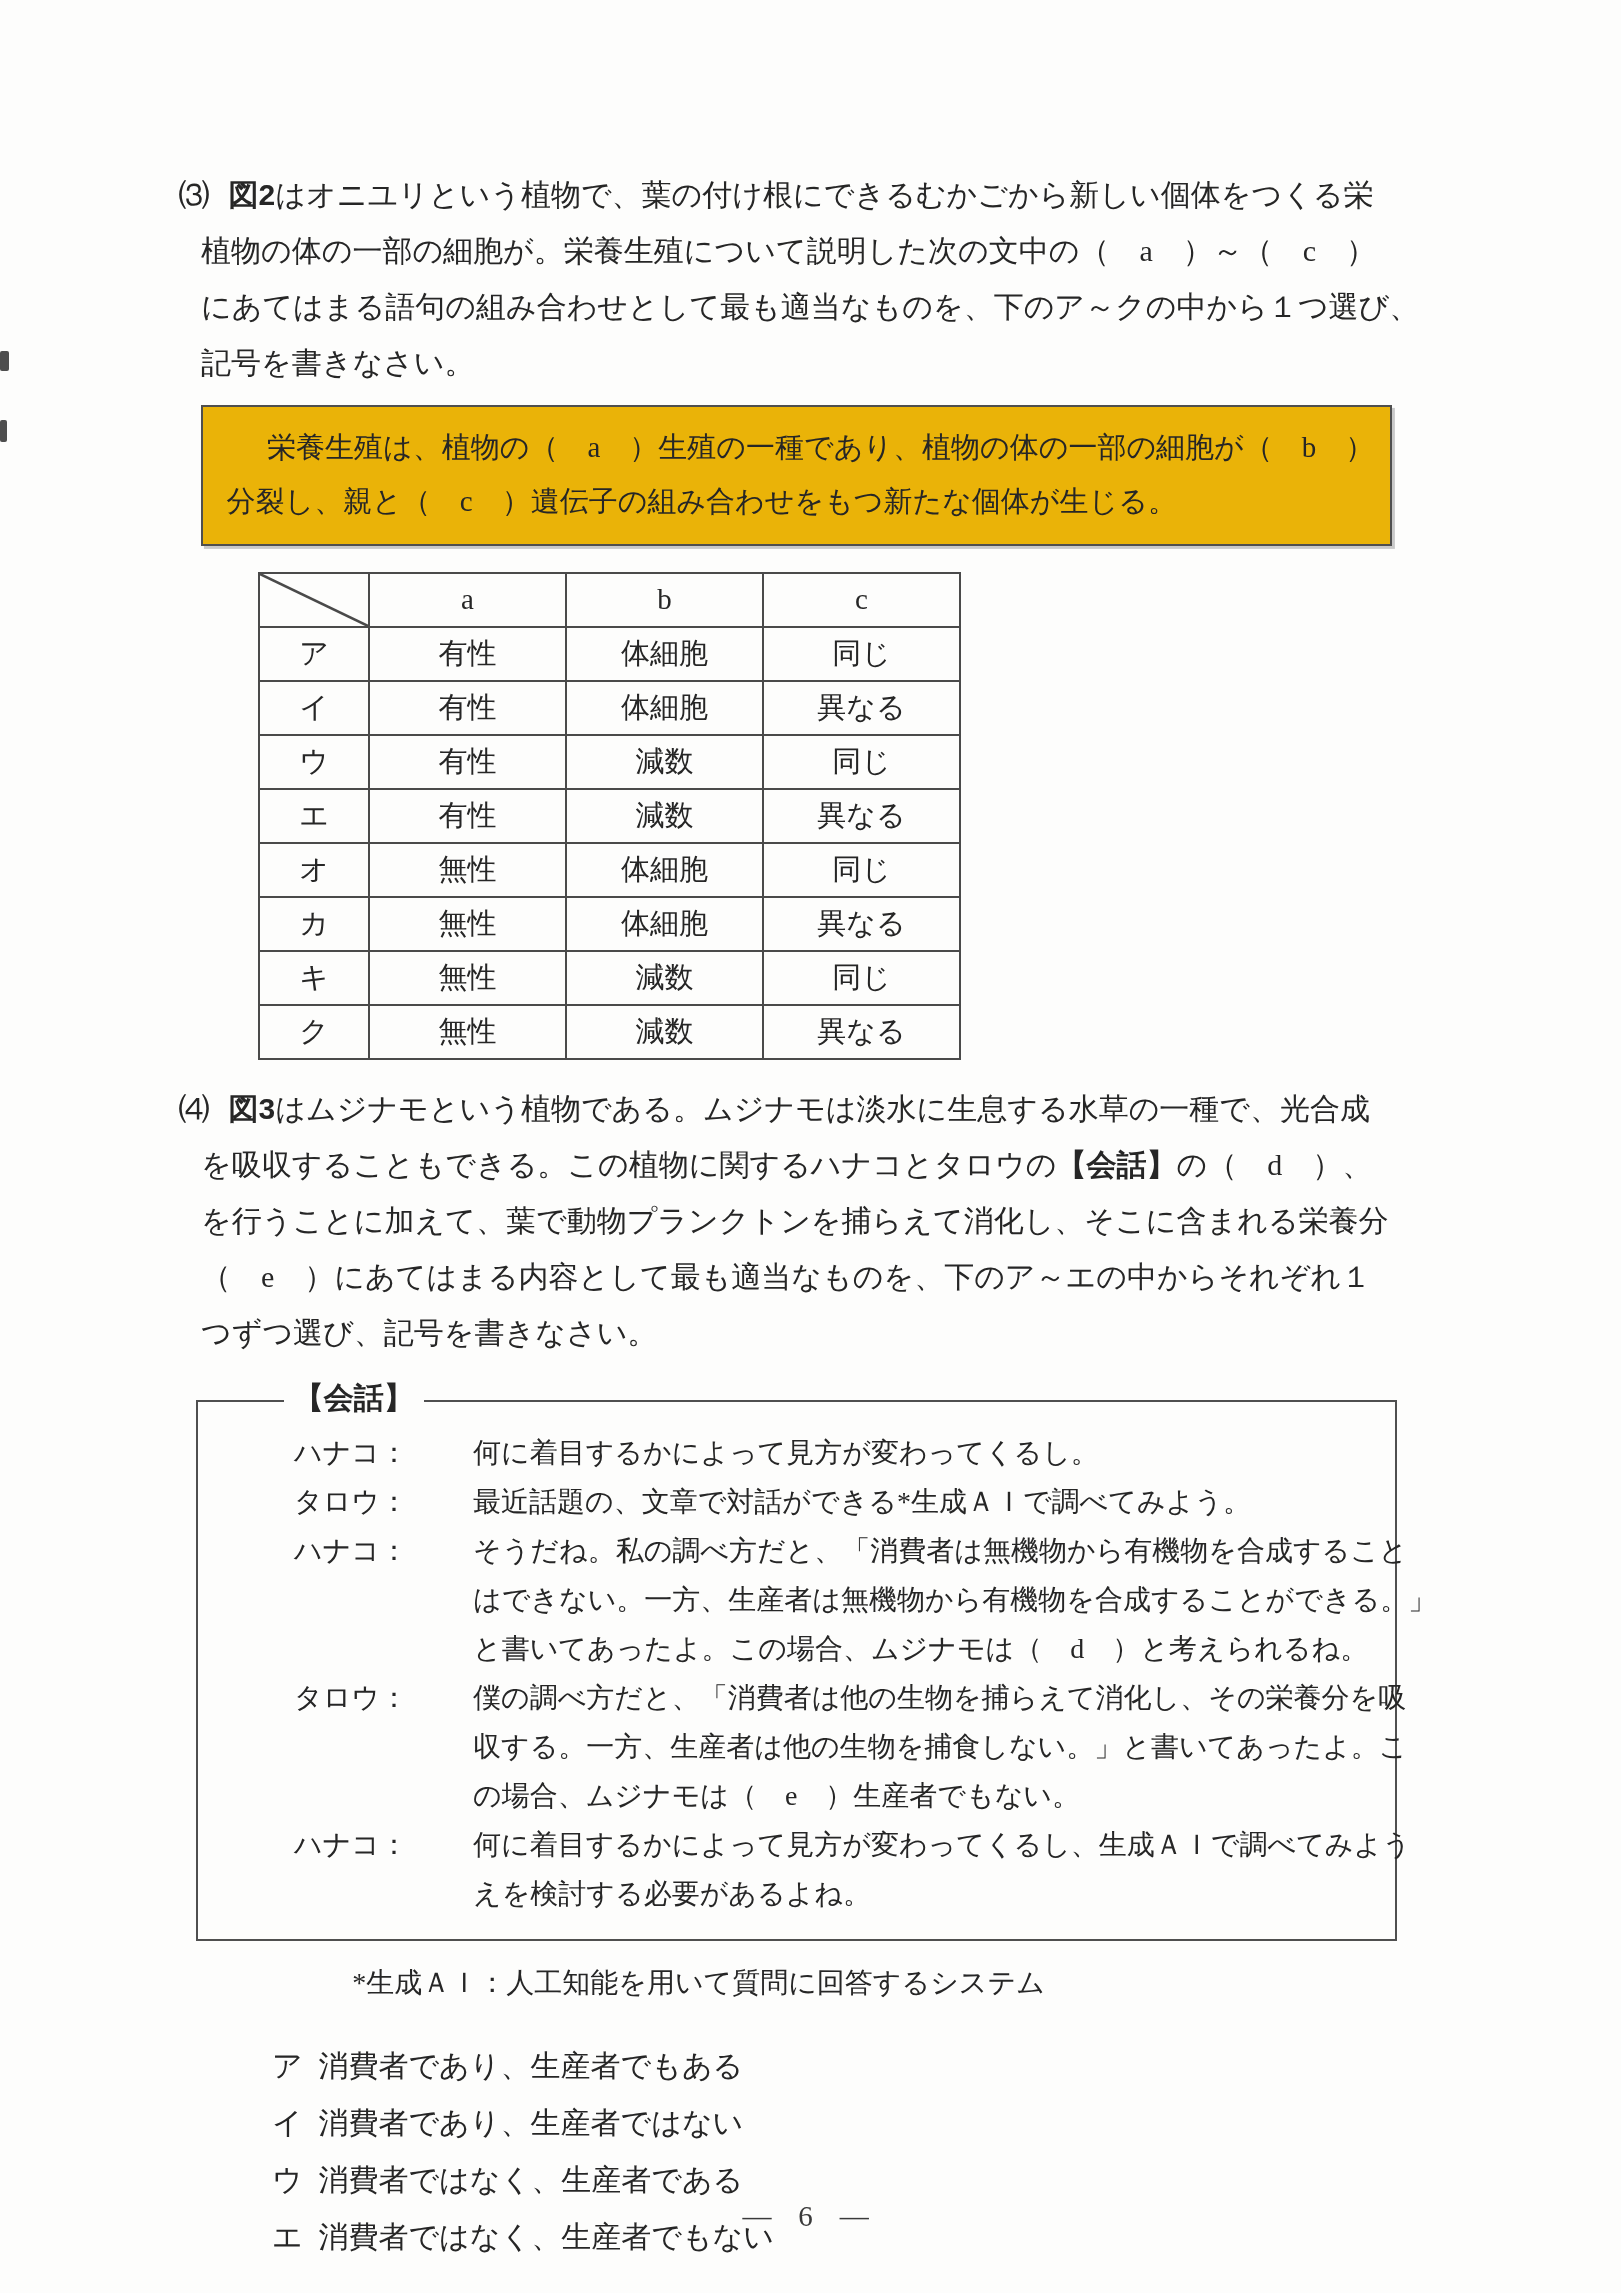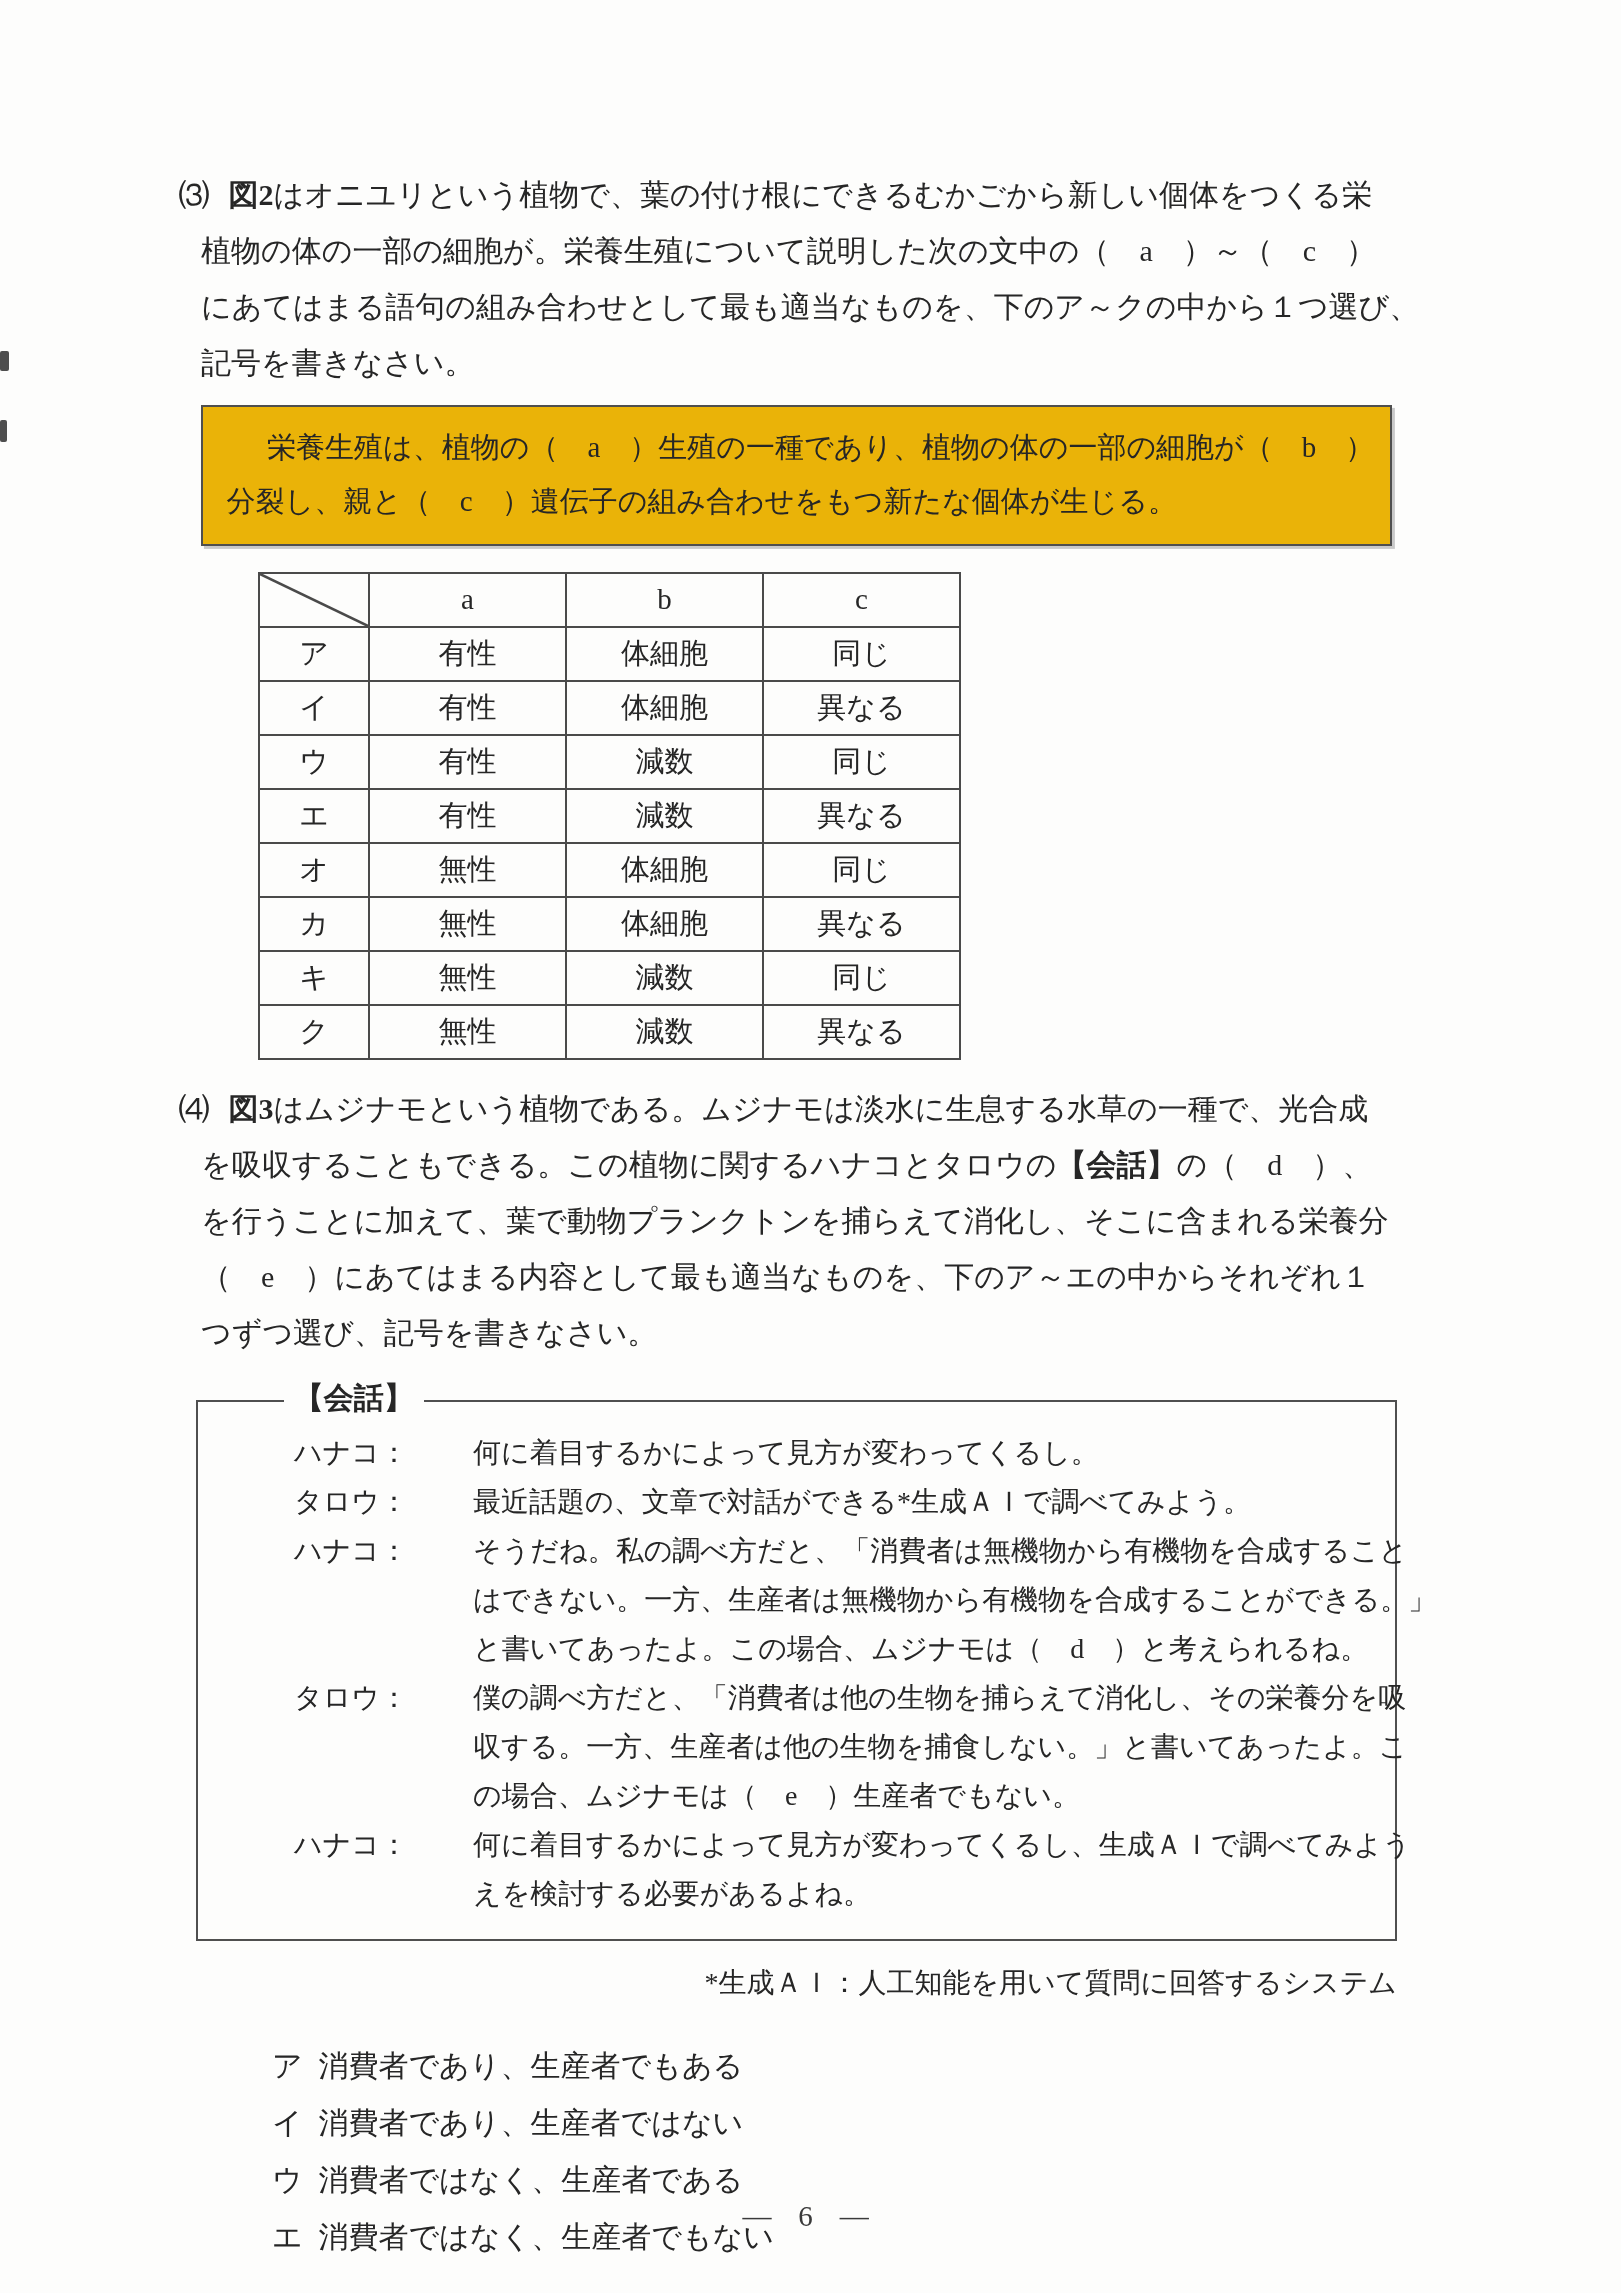--- a/index.html
+++ b/index.html
@@ -11,21 +11,21 @@
     color:#262626;
     font-family:"Liberation Serif","DejaVu Serif",serif;
     overflow:hidden;
   }
   .content { position:absolute; top:167px; left:0; width:1621px; }
 
   
   .q-line { white-space:nowrap; font-size:30px; line-height:56px; margin-left:201px; }
   .q-line.first { margin-left:179px; }
   .q-num { display:inline-block; margin-right:21.6px; letter-spacing:-2px; }
-  .q-line b { font-family:Liberation Serif, serif; font-weight:700; }
+  .q-line b { font-family:Liberation Sans, sans-serif; font-weight:700; }
 
   
   .statement-box {
     margin:13.7px 0 0 201px;
     width:1140px;
     border:2px solid #4f4f4f;
     box-shadow:2.9px 2.9px 0 #c9c9c9;
     padding:13.7px 23.5px 15.7px 23.5px;
     background:#eab308;
   }
@@ -66,21 +66,21 @@
     font-family:"Liberation Sans","DejaVu Sans",sans-serif;
   }
   .turn { display:flex;gap:30px; }
   .speaker { flex:0 0 149px; font-size:28px; line-height:49px; white-space:nowrap; }
   .turn-lines { flex:1; }
   .dialog-line { font-size:28px; line-height:49px; white-space:nowrap; }
 
   
   .footnote {
     margin:21.6px 224px 0 0;
-    text-align:right;
+    text-align:center;
     font-size:28px; line-height:39px;
     white-space:nowrap;
   }
 
   
   .options { margin:35px 0 0 272px; }
   .option { font-size:30px; line-height:57px; white-space:nowrap; }
   .option .key { display:inline-block; margin-right:15.7px; }
 
   

